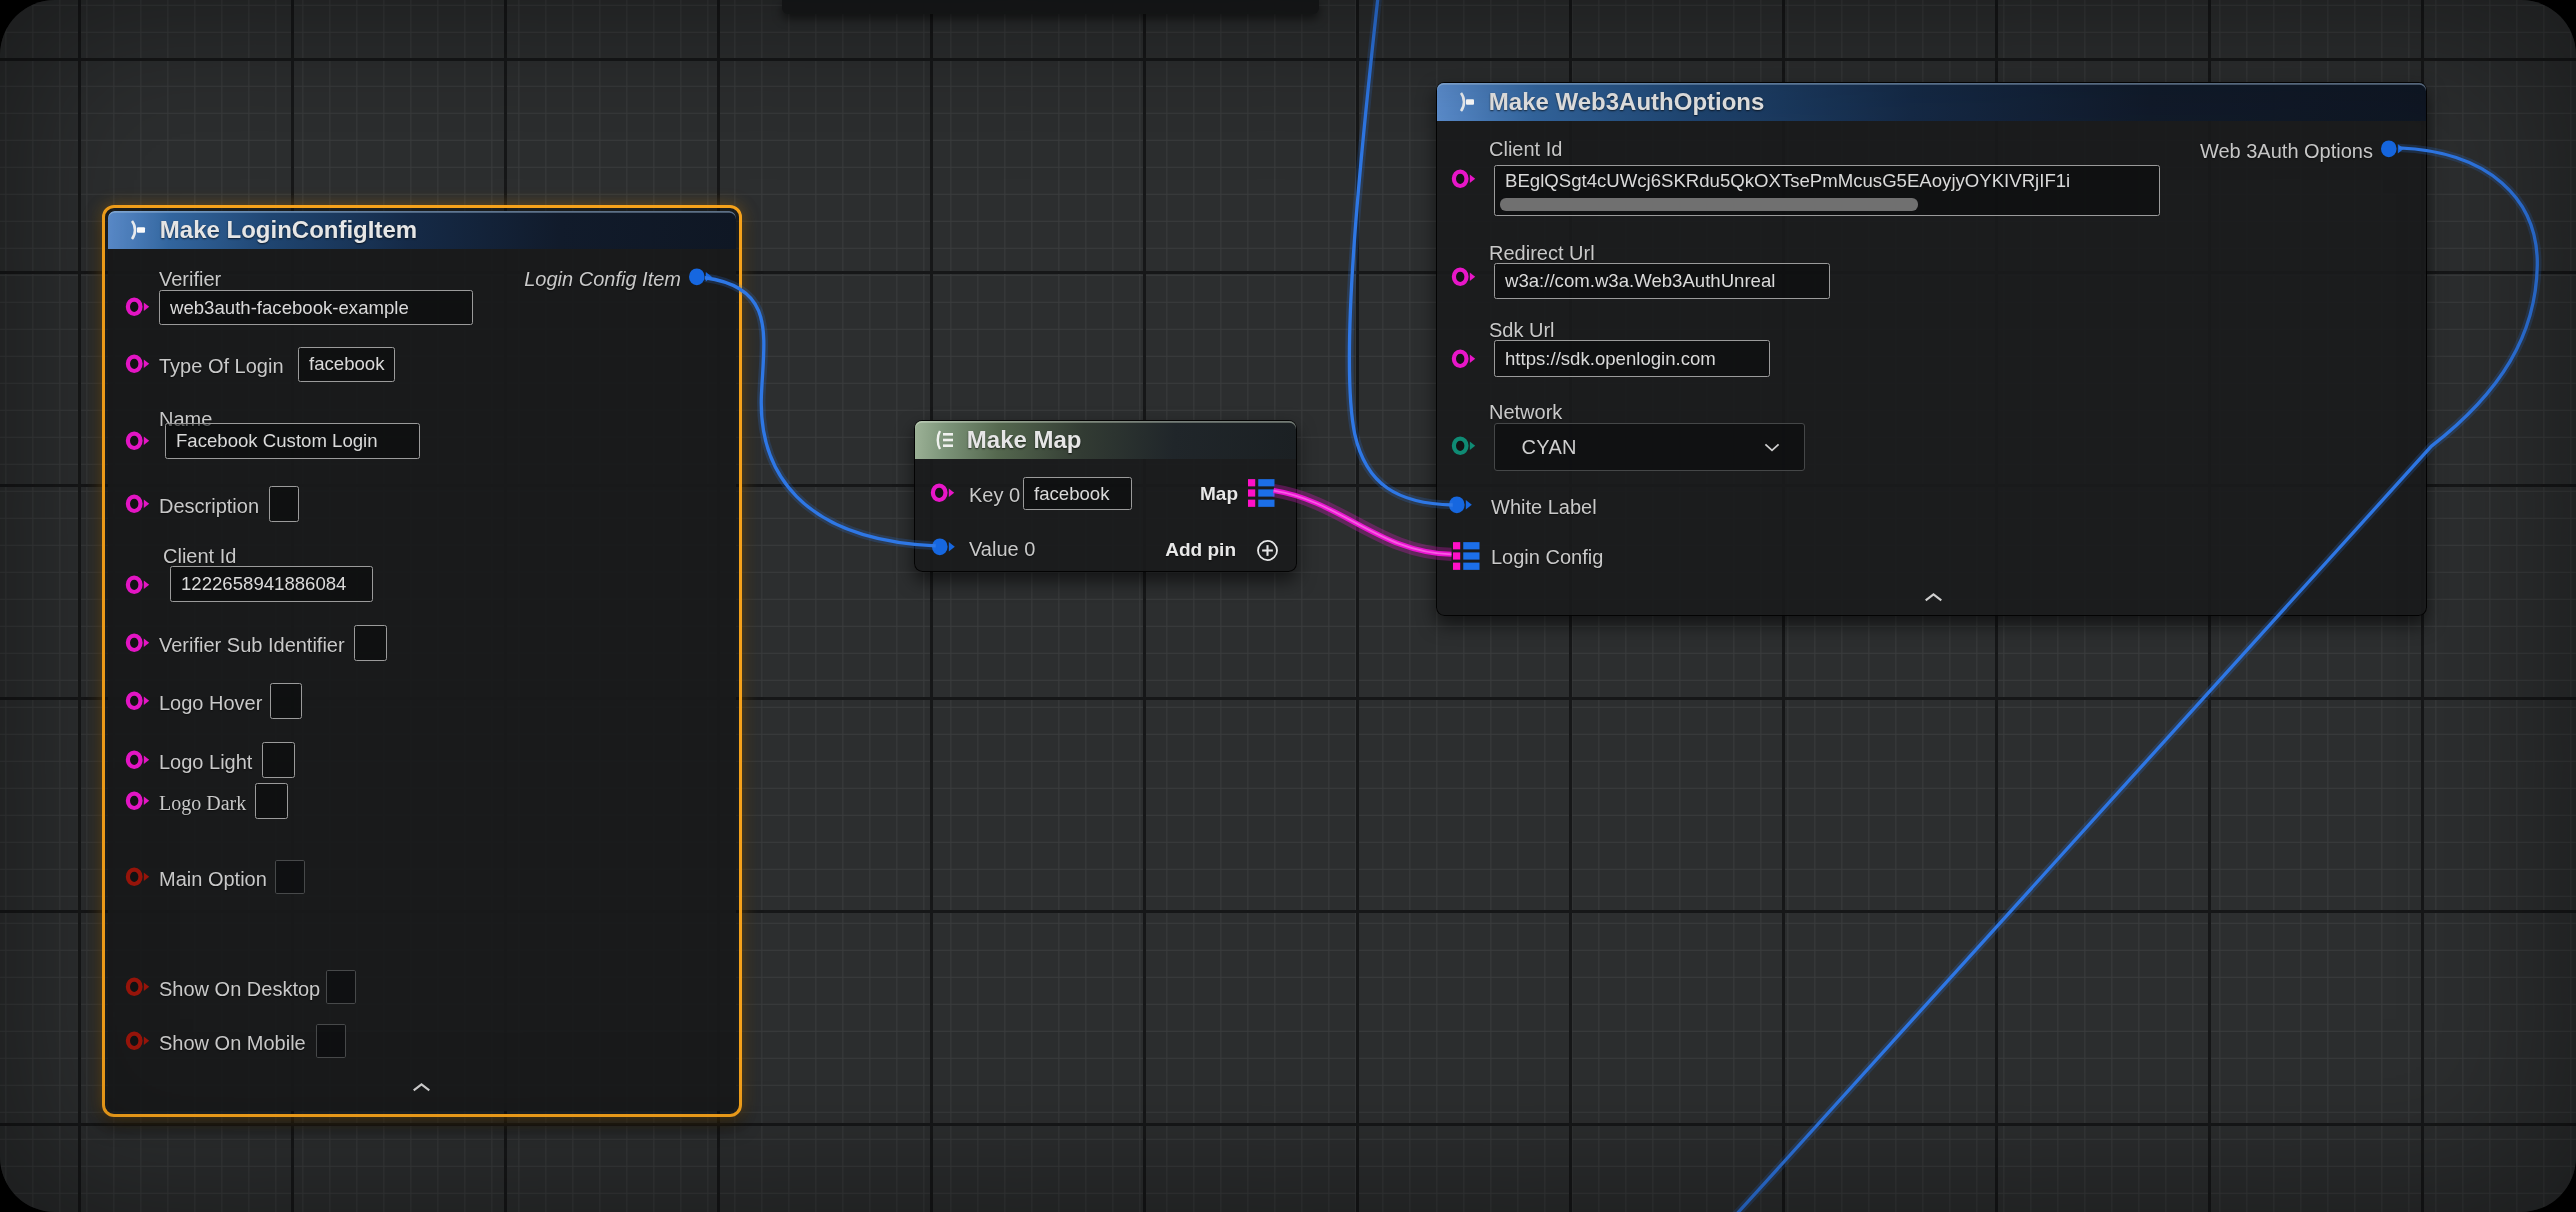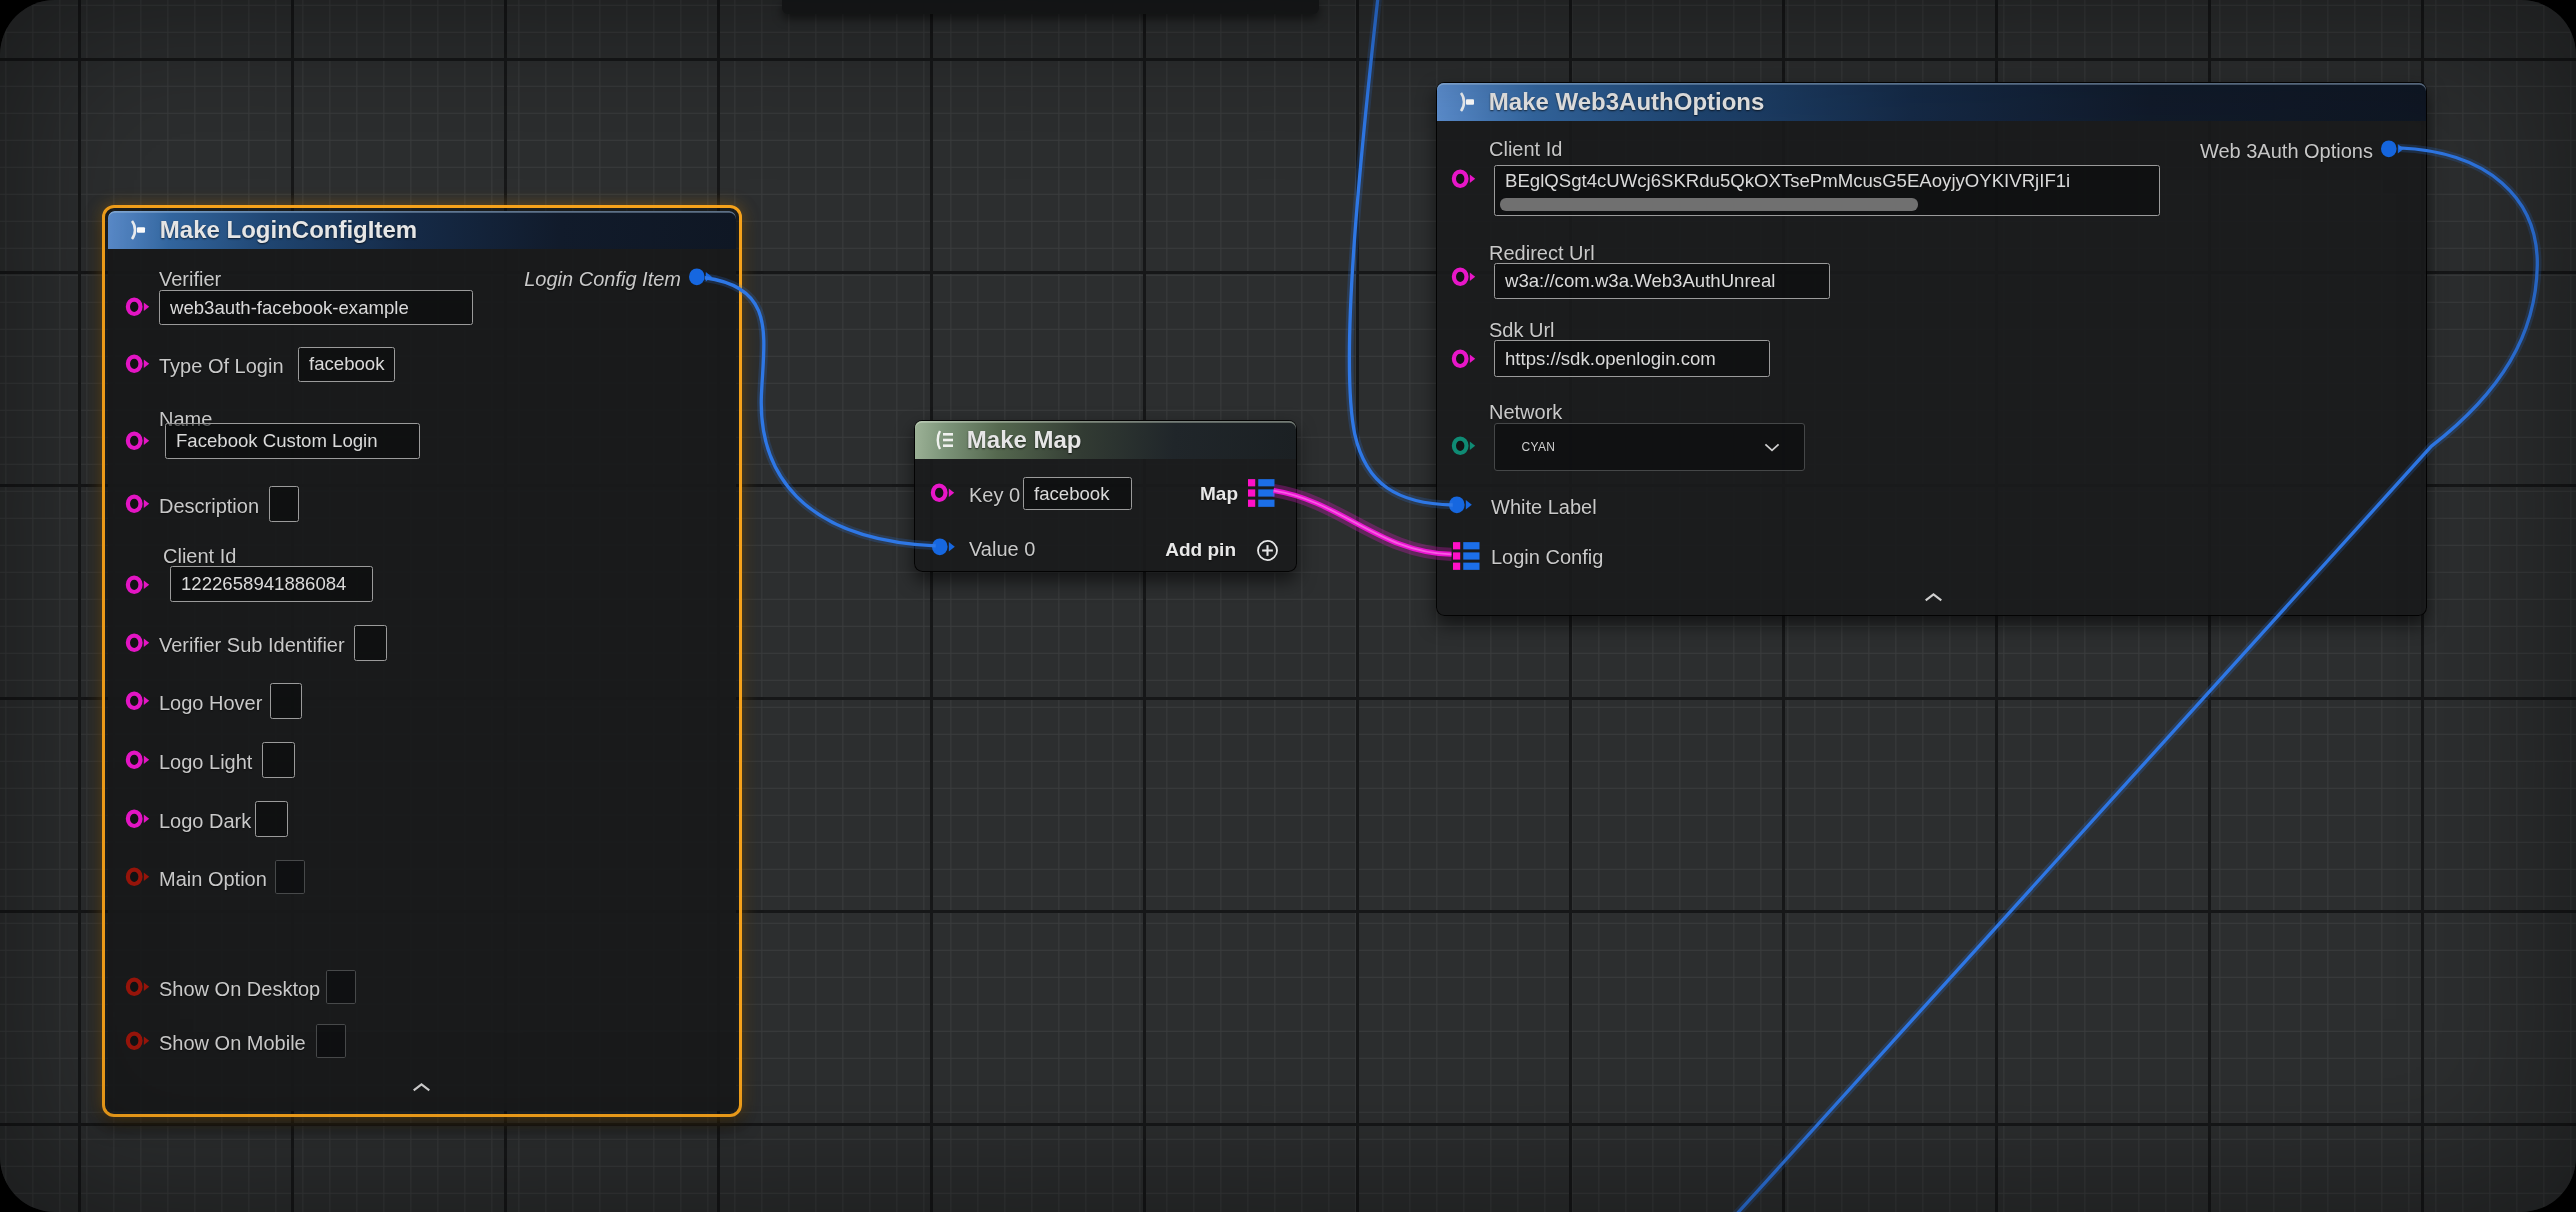--- a/index.html
+++ b/index.html
@@ -23,21 +23,21 @@
   .hdr-green{background:linear-gradient(94deg,#9db297 0%,#7d957a 8%,#55684f 22%,#323b33 44%,#20262a 68%,#1b2023 100%);box-shadow:inset 0 1.8px 0 rgba(222,232,216,.45);}
   .title{font-size:24px;font-weight:700;color:#e6e6e6;text-shadow:0 1.2px 1.8px rgba(0,0,0,.65);white-space:nowrap;}
   .plabel{font-size:20px;color:#c9c9c9;text-shadow:0 1.2px 1.2px rgba(0,0,0,.5);white-space:nowrap;}
   .blabel{font-size:19px;font-weight:600;color:#e8e8e8;text-shadow:0 1.2px 1.2px rgba(0,0,0,.55);white-space:nowrap;}
   .vbox{position:absolute;background:rgba(8,9,10,.55);border:1.8px solid #9b9b9b;border-radius:2.4px;color:#dadada;font-size:18.6px;display:flex;align-items:center;padding:0 10px;white-space:nowrap;overflow:hidden;box-sizing:border-box;}
   .chk{position:absolute;background:rgba(12,13,14,.7);border:1.8px solid #47494a;border-radius:1.8px;box-sizing:border-box;}
   .abs{position:absolute;}
   .pinrow{position:absolute;left:0;right:0;height:36px;}
   .pinrow .pin-svg{position:absolute;left:17px;top:7.2px;}
   .net-select{position:absolute;background:rgba(14,15,16,.85);border:1.2px solid #454748;border-radius:3px;box-sizing:border-box;display:flex;align-items:center;}
-  .net-select span{font-size:12px;color:#cfcfcf;margin-left:26.5px;letter-spacing:0.3px;}
+  .net-select span{font-size:20px;color:#cfcfcf;margin-left:26.5px;letter-spacing:0.3px;}
   .scrollbar{position:absolute;left:4.8px;bottom:4.2px;height:12.6px;width:63%;background:#707070;border-radius:6px;}
   .topnode{position:absolute;left:782px;top:0;width:537px;height:14px;background:#191b1c;border-radius:0 0 6px 6px;box-shadow:0 4.8px 9.6px rgba(0,0,0,.5);z-index:15;}
 </style>
 </head>
 <body>
 
 <div class="stage">
  <div class="viewport">
 
   <div class="topnode"></div>
@@ -150,21 +150,21 @@
       <svg class="pin-svg" width="28" height="21.6" viewBox="0 0 46 36">
               <ellipse cx="15" cy="18" rx="10.5" ry="12" fill="#121314" stroke="#E816C8" stroke-width="7"></ellipse>
               <path d="M31 11 L40 18 L31 25 Z" fill="#E816C8"></path>
             </svg>
       <span class="plabel abs" style="left:51px;top:9px;">Logo Light</span>
       <div class="vbox" style="left:154px;top:0;width:33px;height:36px;padding:0;">
               <span></span>
             </div>
     </div>
 
-    <div class="pinrow" style="top:590px;">
+    <div class="pinrow" style="top:572px;font-family:Liberation Serif, serif;">
       <svg class="pin-svg" width="28" height="21.6" viewBox="0 0 46 36">
               <ellipse cx="15" cy="18" rx="10.5" ry="12" fill="#121314" stroke="#E816C8" stroke-width="7"></ellipse>
               <path d="M31 11 L40 18 L31 25 Z" fill="#E816C8"></path>
             </svg>
       <span class="plabel abs" style="left:51px;top:9px;">Logo Dark</span>
       <div class="vbox" style="left:147px;top:0;width:33px;height:36px;padding:0;">
               <span></span>
             </div>
     </div>
 

